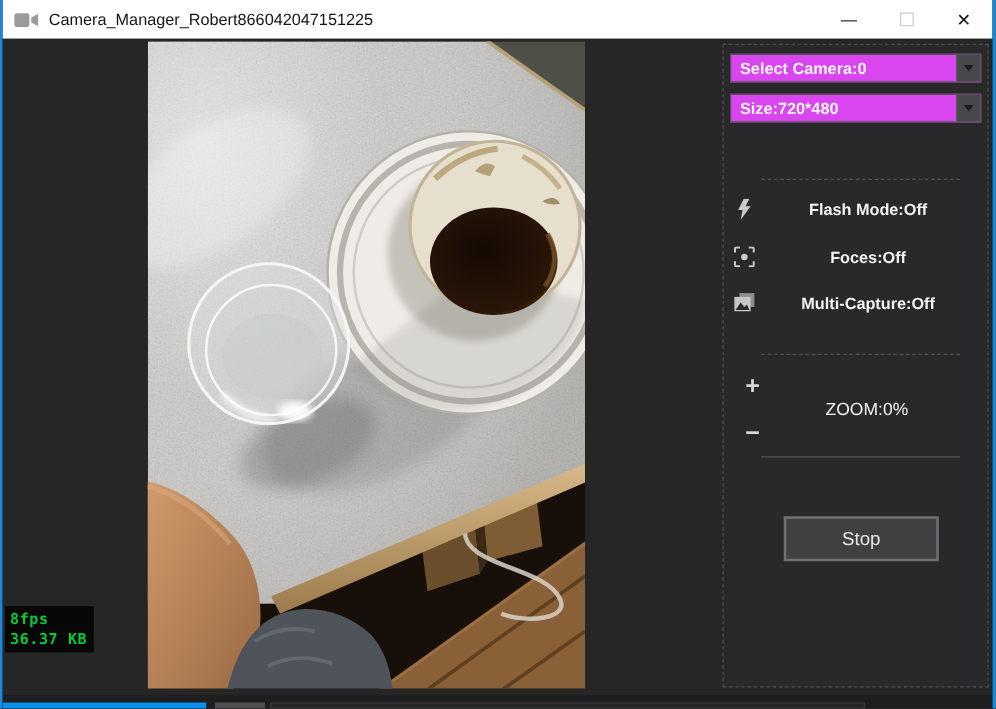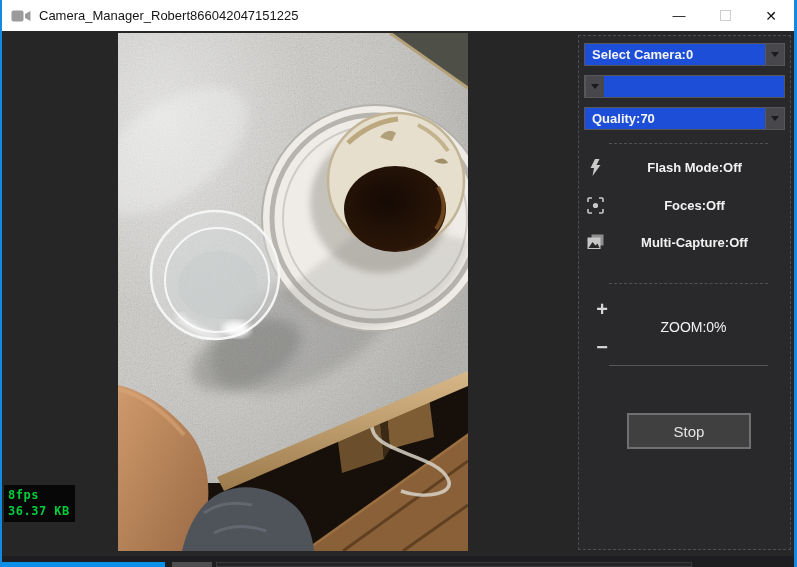--- a/index.html
+++ b/index.html
@@ -30,21 +30,21 @@
     position:absolute;left:2px;top:454px;background:#070707;padding:2px 5px 3px 4px;
     font-family:"DejaVu Sans Mono",monospace;font-size:12px;font-weight:bold;
     line-height:16px;letter-spacing:0.5px;
   }
   
   .panel{
     position:absolute;left:576px;top:4px;width:213px;height:515px;
     background:#29292b;border:1px dashed #4d4d4f;color:#f2f2f2;
   }
   .combo{
-    position:absolute;left:5px;right:5px;height:23px;background:#1d4ed8;
+    position:absolute;left:5px;right:5px;height:23px;background:#d946ef;
     border:1px solid #56565b;display:flex;align-items:center;cursor:default;
   }
   .combo-label{flex:1;padding-left:7px;font-size:13px;font-weight:bold;color:#f5f5f5;
     white-space:nowrap;overflow:hidden;}
   .combo-arrow{width:19px;height:100%;background:#47474c;border-left:1px solid #56565b;
     display:flex;align-items:center;justify-content:center;}
   .combo-arrow .tri{width:0;height:0;border-left:4px solid transparent;
     border-right:4px solid transparent;border-top:5px solid #1a1a1d;}
   .sep{position:absolute;left:30px;right:22px;height:0;border-top:1px dashed #515155;}
   .sep.solid{border-top:1px solid #55555a;}
@@ -204,26 +204,21 @@
 
     <div class="panel">
 
       <div class="combo" style="top:7px">
         <span class="combo-label">Select Camera:0</span>
         <span class="combo-arrow">
             <i class="tri"></i>
           </span>
       </div>
       <div class="combo" style="top:39px">
-        <span class="combo-arrow">
-            <i class="tri"></i>
-          </span>
-      </div>
-      <div class="combo" style="top:71px">
-        <span class="combo-label">Quality:70</span>
+        <span class="combo-label">Size:720*480</span>
         <span class="combo-arrow">
             <i class="tri"></i>
           </span>
       </div>
 
       <div class="sep" style="top:107px"></div>
 
       <div class="opt-row" style="top:156px">
         <span class="opt-icon">
           <svg width="17" height="17" viewBox="0 0 17 17">

